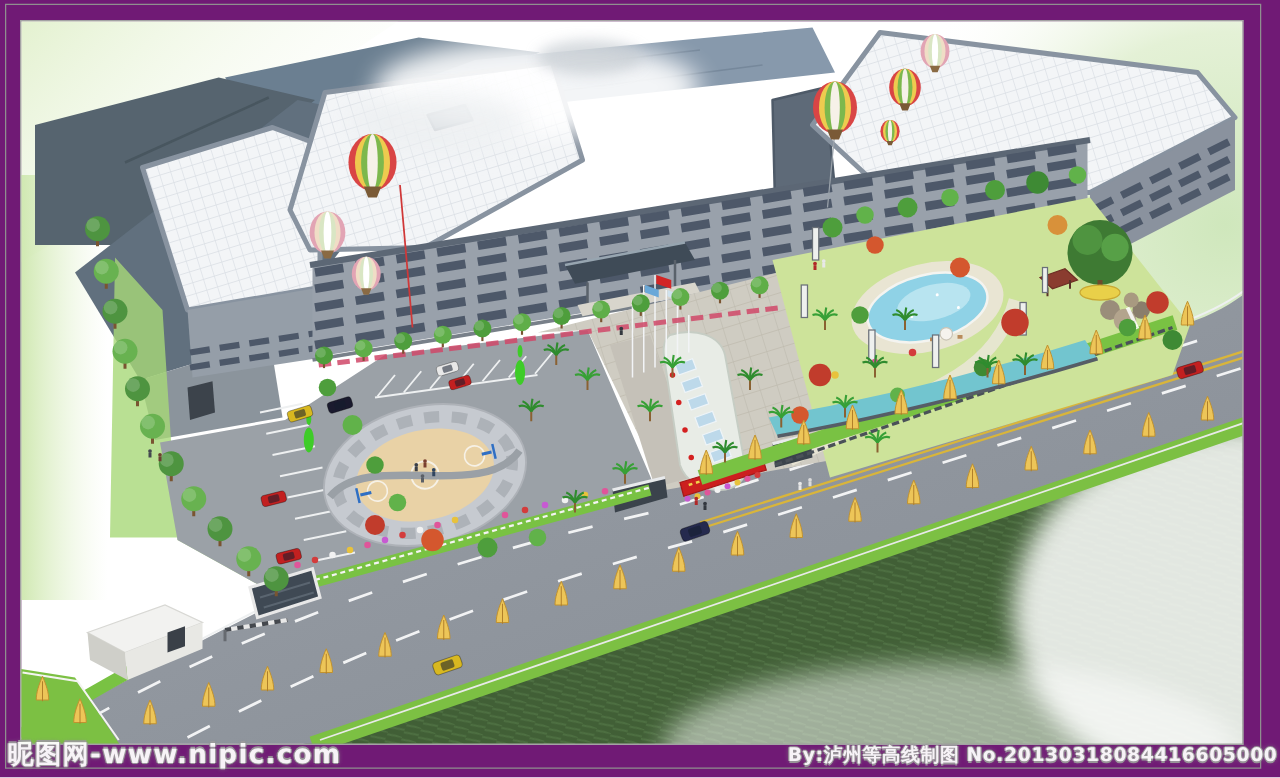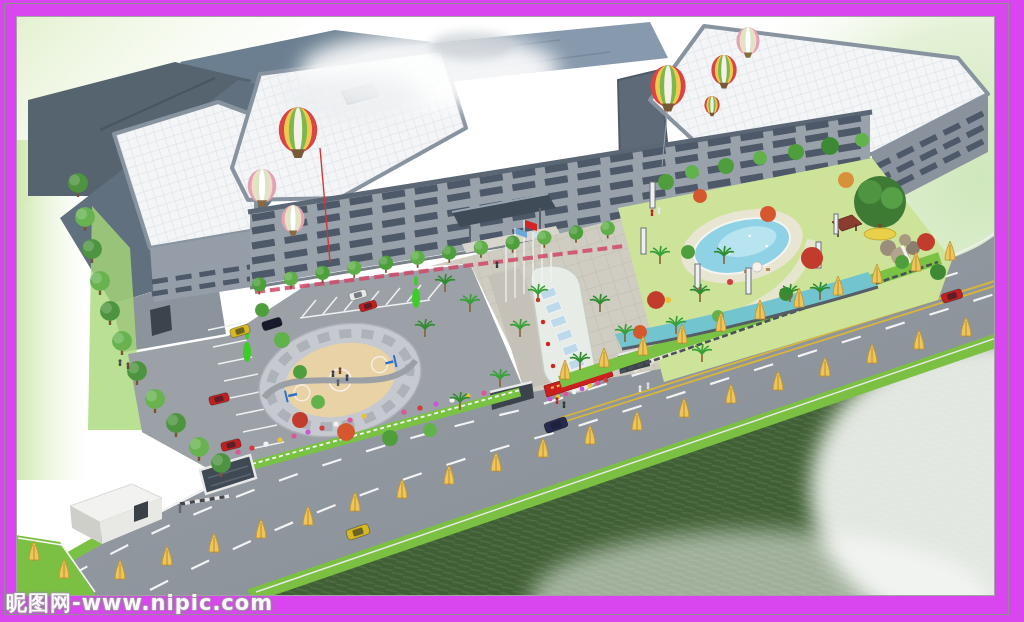--- a/index.html
+++ b/index.html
@@ -1,16 +1,16 @@
 <!DOCTYPE html>
 <html><head>
 <meta charset="utf-8">
 <style>
   html,body{margin:0;padding:0;background:#ffffff;}
-  .stage{position:relative;width:1024px;height:622px;background:#d946ef;overflow:hidden;
+  .stage{position:relative;width:1024px;height:622px;background:#701a75;overflow:hidden;
          font-family:"DejaVu Sans","Liberation Sans",sans-serif;}
   .rendering-svg{position:absolute;left:0;top:0;}
   .wm{position:absolute;color:#ffffff;font-weight:bold;white-space:nowrap;opacity:.95;
       text-shadow:-1px 0 #9b9b9b,1px 0 #9b9b9b,0 -1px #9b9b9b,0 1px #9b9b9b,0 0 4px #8a8a8a;}
   .wm-left{left:6px;top:589px;font-size:21px;letter-spacing:1px;}
   .wm-right{right:2px;top:595px;font-size:15px;letter-spacing:.5px;}
 </style>
 </head>
 <body>
 
@@ -504,14 +504,17 @@
     </g>
   </g>
 
   <rect x="16.5" y="16.5" width="978" height="579" fill="none" stroke="#a3a3a3"></rect>
   <rect x="4.5" y="3.5" width="1004" height="611" fill="none" stroke="#8f8f8f"></rect>
 </svg>
 
 <div class="wm wm-left">
   <span>昵图网-www.nipic.com</span>
 </div>
-
+<div class="wm wm-right">
+  <span>By:泸州等高线制图 No.20130318084416605000</span>
 </div>
 
+</div>
+
 </body></html>

